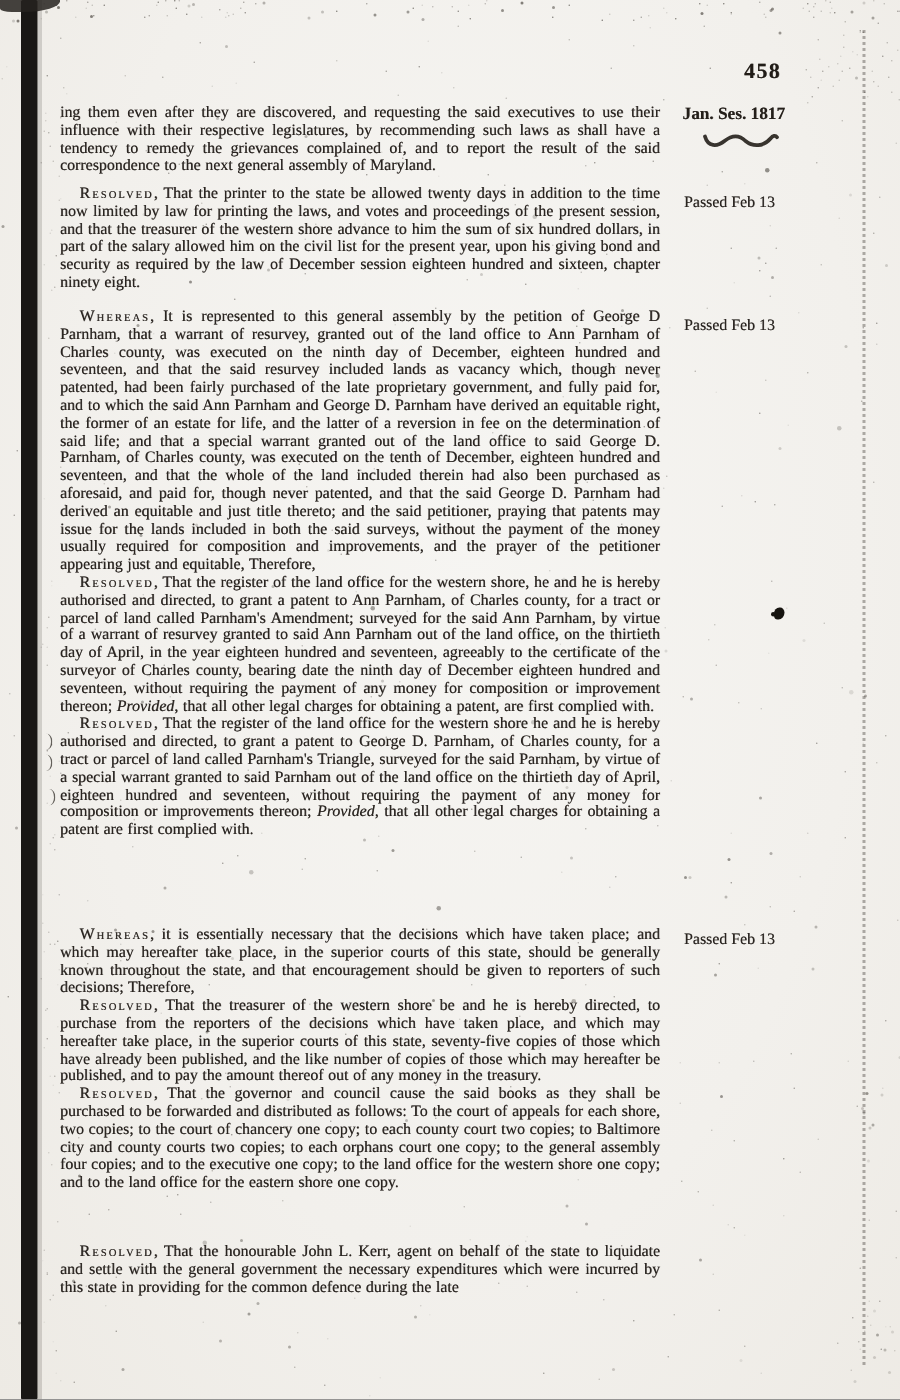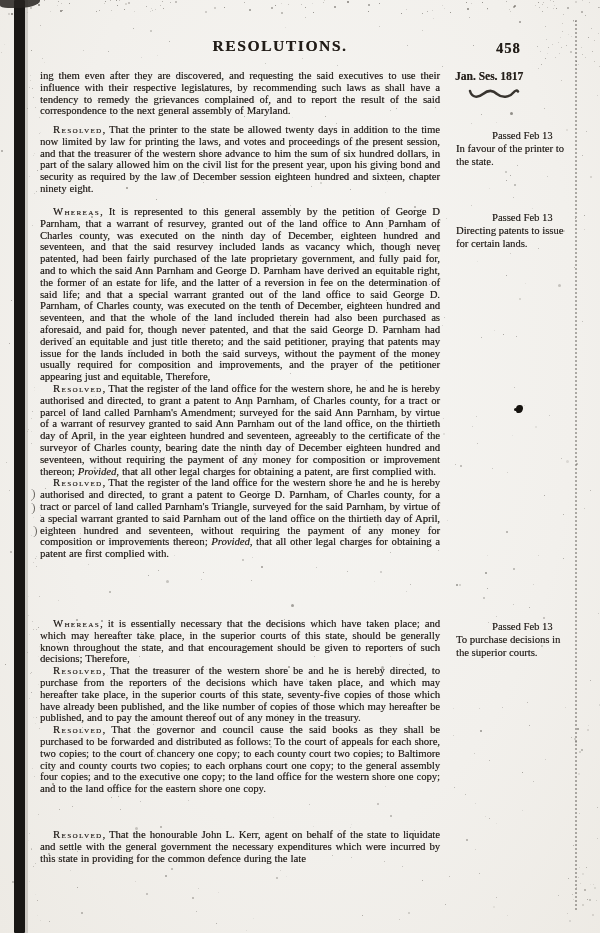--- a/index.html
+++ b/index.html
@@ -35,21 +35,21 @@
     word-spacing:.4px;text-shadow:.25px .25px .35px rgba(41,36,32,.65);}
   .para.noindent{text-indent:0;}
   .seg-lead{font-variant:small-caps;letter-spacing:1.4px;}
   .seg-italic{font-style:italic;}
 
   .marg{position:absolute;left:456px;width:114px;z-index:4;font-size:10.6px;line-height:13px;text-shadow:.2px .2px .3px rgba(41,36,32,.6);}
   .m1{top:129px;}
   .m2{top:211px;}
   .m3{top:620px;}
   .m4{top:838px;}
-  .passed{white-space:nowrap;margin-left:36px;}
+  .passed{white-space:nowrap;}
 
   .blot{position:absolute;width:7px;height:8px;background:#16130f;border-radius:55% 45% 62% 38%;z-index:4;}
   .blot::after{content:"";position:absolute;left:-2px;top:3px;width:3px;height:3px;background:#16130f;border-radius:50%;}
   .arc-mark{position:absolute;width:5px;height:11px;border-right:1.6px solid rgba(40,35,30,.7);border-radius:0 70% 70% 0 / 0 50% 50% 0;z-index:4;}
 </style>
 </head>
 <body>
 
 <div class="page">
   <div class="speckle" id="speckle">
@@ -792,21 +792,20 @@
       <i style="left: 598.7px; top: 703.5px; width: 2px; height: 2px; opacity: 0.16;"></i>
       <i style="left: 574.7px; top: 740.9px; width: 2px; height: 2px; opacity: 0.31;"></i>
       <i style="left: 578.7px; top: 751.4px; width: 2px; height: 2px; opacity: 0.22;"></i>
       <i style="left: 587.2px; top: 728.8px; width: 2px; height: 2px; opacity: 0.18;"></i>
     </div>
   <div class="binding-bar"></div>
   <div class="bar-soft"></div>
   <div class="corner-smudge"></div>
   <div class="edge-line"></div>
 
-  <div class="running-head">RESOLUTIONS.</div>
   <div class="page-number">458</div>
 
   <div class="session-note">Jan. Ses. 1817</div>
   <svg class="brace" width="52" height="13" viewBox="0 0 52 13">
     <path d="M2,4 C4,11 10,11 15,7 C20,3 25,3 29,7 C34,11 41,11 46,5 C47,3.5 49,3 50,4.5" fill="none" stroke="#241f1a" stroke-width="2.5" stroke-linecap="round" opacity="0.9"></path>
   </svg>
 
   <section class="sec s0">
     <p class="para noindent"><span>ing them even after they are discovered, and requesting the said executives to use their influence with their respective legislatures, by recommending such laws as shall have a tendency to remedy the grievances complained of, and to report the result of the said correspondence to the next general assembly of Maryland.</span></p>
   </section>
@@ -826,28 +825,25 @@
     <p class="para"><span class="seg-lead">Resolved</span><span>, That the treasurer of the western shore be and he is hereby directed, to purchase from the reporters of the decisions which have taken place, and which may hereafter take place, in the superior courts of this state, seventy-five copies of those which have already been published, and the like number of copies of those which may hereafter be published, and to pay the amount thereof out of any money in the treasury.</span></p>
     <p class="para"><span class="seg-lead">Resolved</span><span>, That the governor and council cause the said books as they shall be purchased to be forwarded and distributed as follows: To the court of appeals for each shore, two copies; to the court of chancery one copy; to each county court two copies; to Baltimore city and county courts two copies; to each orphans court one copy; to the general assembly four copies; and to the executive one copy; to the land office for the western shore one copy; and to the land office for the eastern shore one copy.</span></p>
   </section>
 
   <section class="sec s4">
     <p class="para"><span class="seg-lead">Resolved</span><span>, That the honourable John L. Kerr, agent on behalf of the state to liquidate and settle with the general government the necessary expenditures which were incurred by this state in providing for the common defence during the late</span></p>
   </section>
 
   <aside class="marg m1">
     <div class="passed">Passed Feb 13</div>
-    <div class="marg-text">In favour of the printer to the state.</div>
   </aside>
   <aside class="marg m2">
     <div class="passed">Passed Feb 13</div>
-    <div class="marg-text">Directing patents to issue for certain lands.</div>
   </aside>
   <aside class="marg m3">
     <div class="passed">Passed Feb 13</div>
-    <div class="marg-text">To purchase decisions in the superior courts.</div>
   </aside>
 
   <div class="blot" style="left:516px;top:405px;"></div>
   <div class="arc-mark" style="left:29px;top:489px;"></div>
   <div class="arc-mark" style="left:29px;top:503px;"></div>
   <div class="arc-mark" style="left:31px;top:526px;"></div>
 </div>
 
 </body></html>

